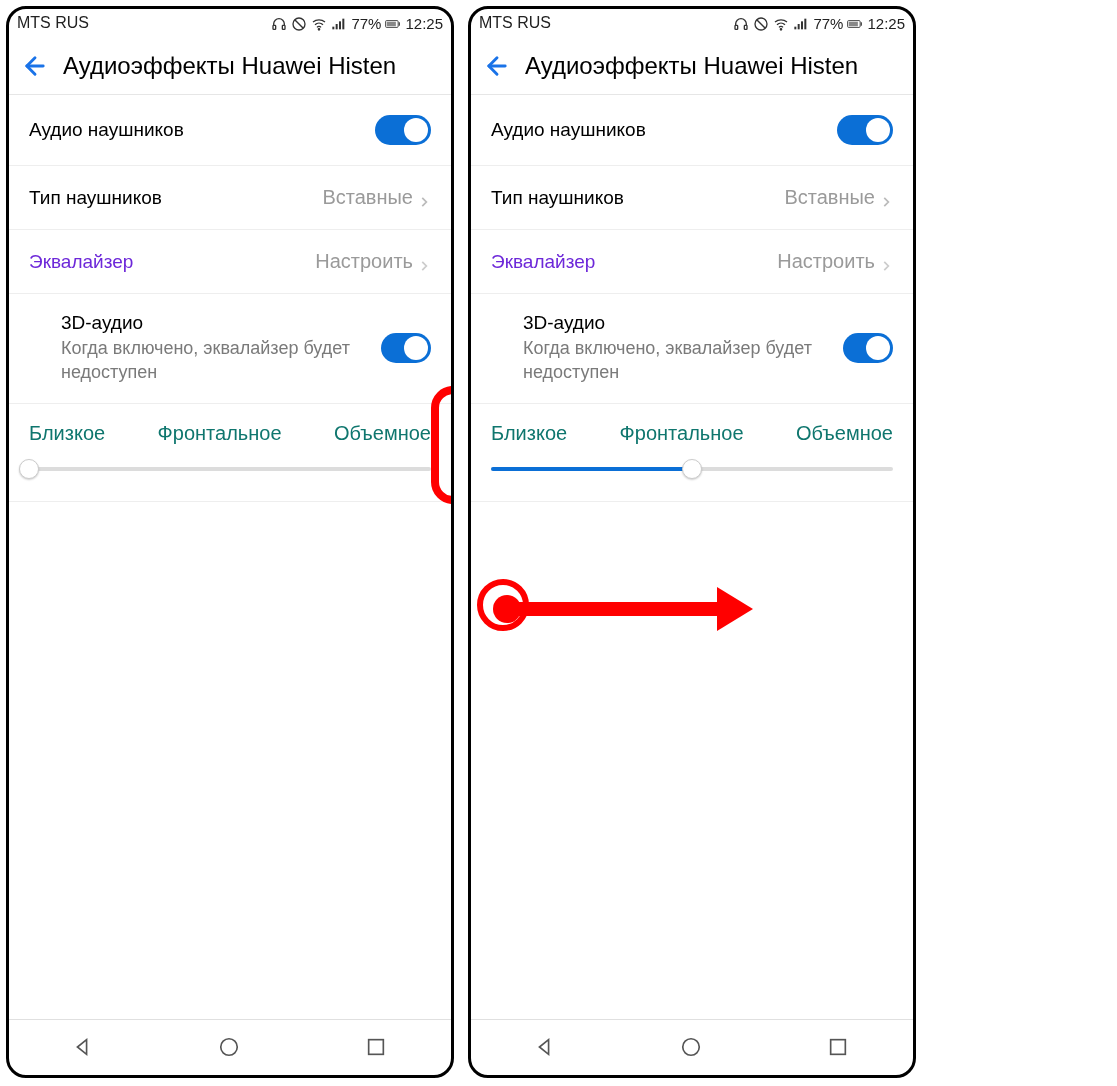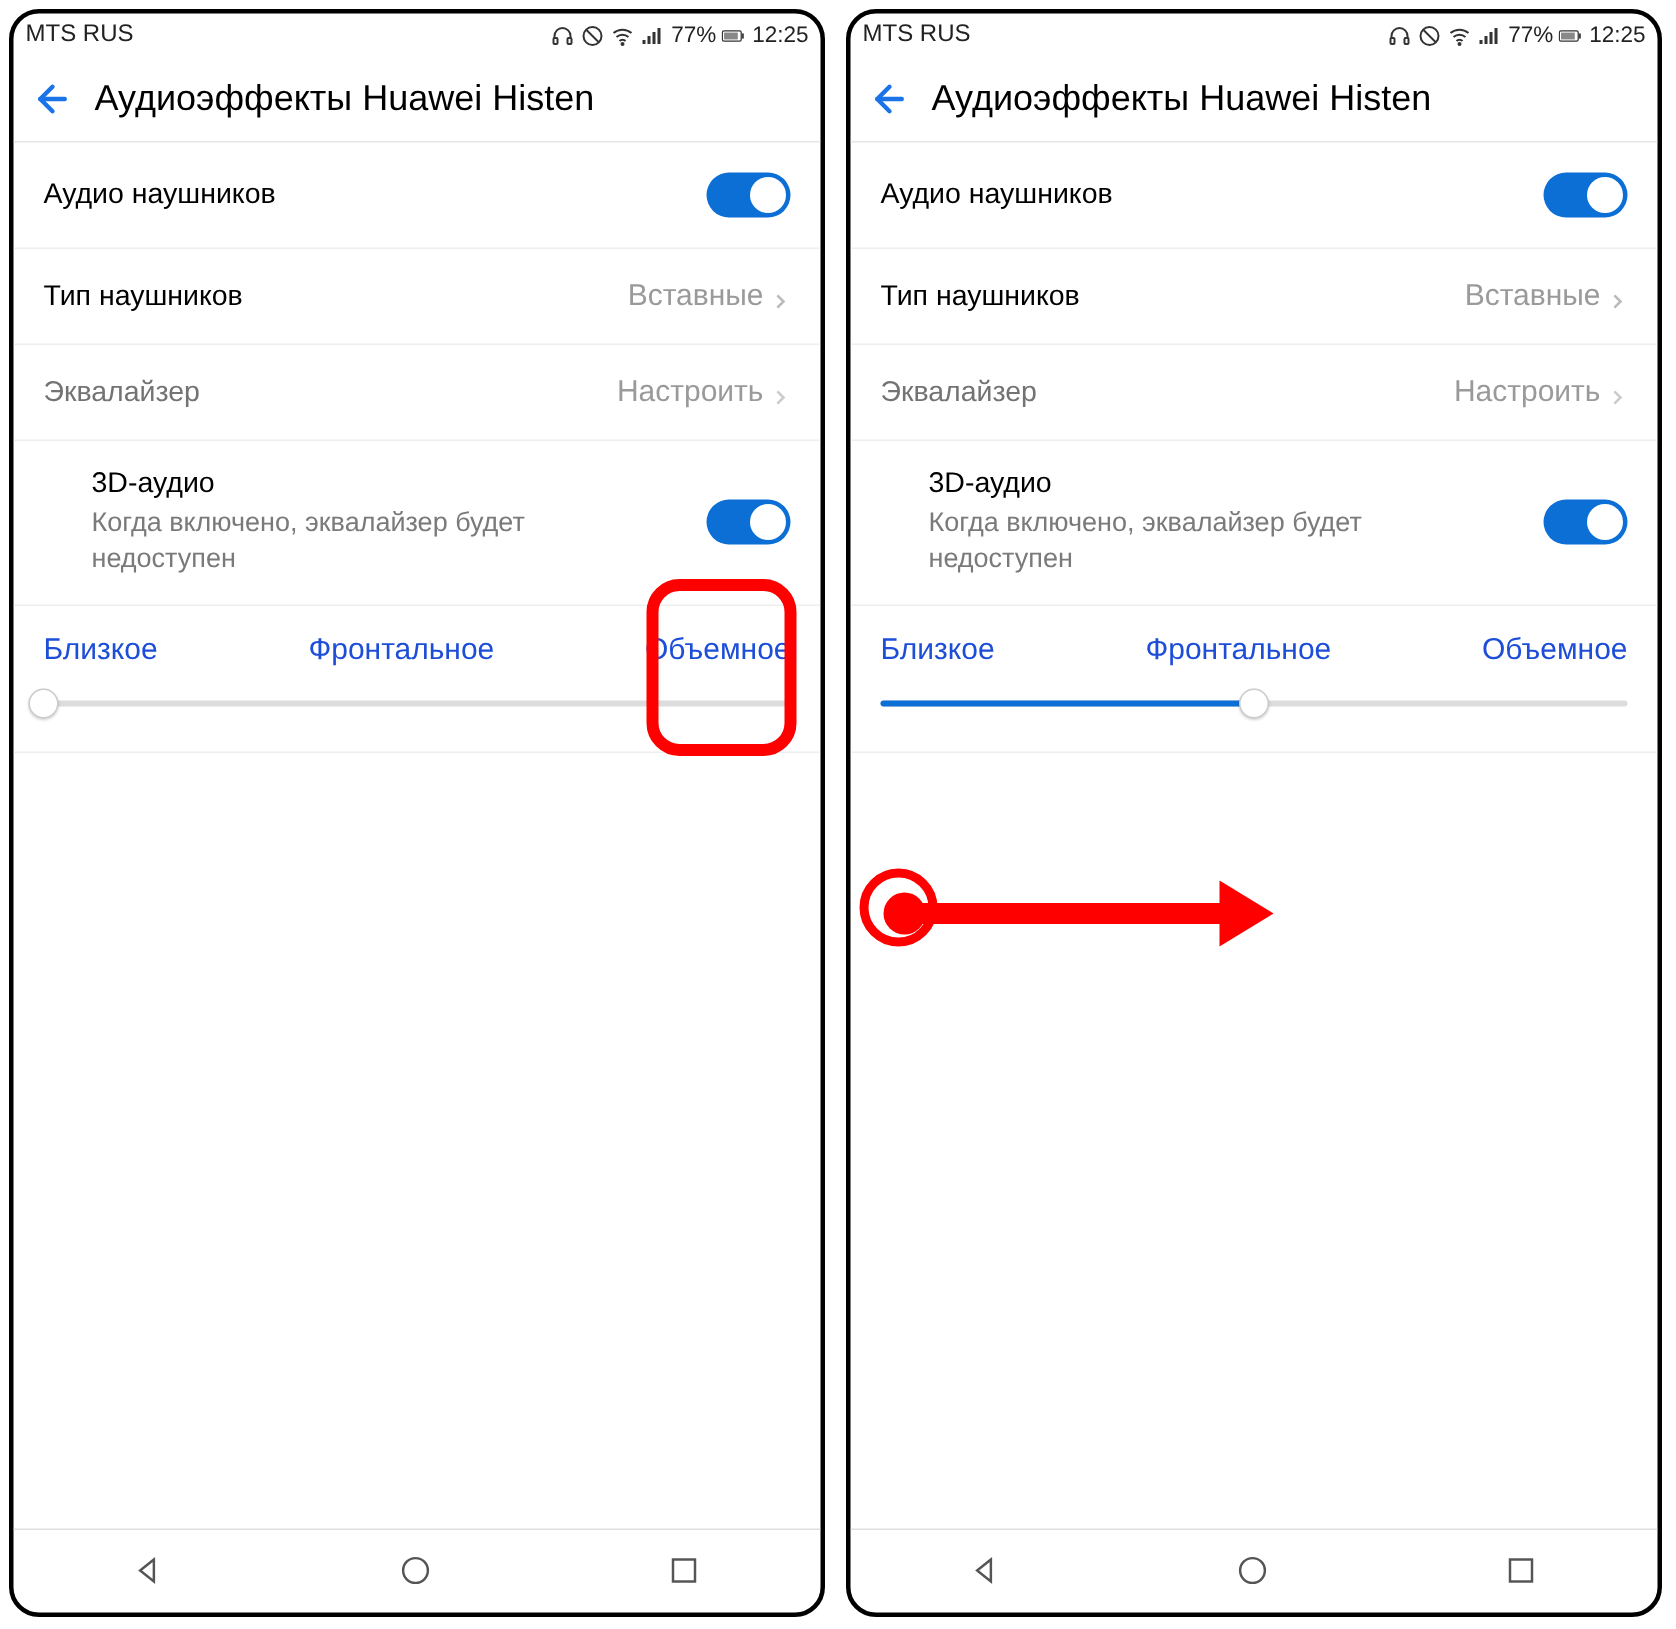--- a/index.html
+++ b/index.html
@@ -1,18 +1,18 @@
 <!DOCTYPE html>
 <html><head>
 <meta charset="utf-8">
 <style>
   * { box-sizing: border-box; margin: 0; padding: 0; font-family: Arial, Helvetica, sans-serif; }
   body { background: #fff; display: flex; gap: 14px; padding: 6px; }
   .phone {
-    width: 544px; height: 1072px;
+    width: 448px; height: 1072px;
     border: 3px solid #000; border-radius: 20px;
     background: #fff; position: relative; overflow: hidden;
     display: flex; flex-direction: column;
   }
   .statusbar {
     height: 28px; display: flex; justify-content: space-between;
     align-items: center; padding: 0 8px; font-size: 16px; color: #222;
   }
   .status-right { display: flex; align-items: flex-end; gap: 4px; }
   .status-icon { width: 16px; height: 16px; display:inline-flex; align-items:center; justify-content:center;}
@@ -22,35 +22,35 @@
   }
   .back-arrow { width: 28px; height: 28px; color: #1a73e8; cursor: pointer; }
   .header-title { font-size: 24px; color: #000; font-weight: 400; }
   .content { flex: 1; overflow: hidden; }
   .row {
     display: flex; align-items: center; justify-content: space-between;
     padding: 20px 20px; border-bottom: 1px solid #eee;
   }
   .row-label { font-size: 19px; color: #000; }
   .row-value { font-size: 20px; color: #9a9a9a; display: flex; align-items: center; gap: 4px; }
-  .row.disabled .row-label { color: #737373; }
+  .row.disabled .row-label { color: #6d28d9; }
   .row.multi { align-items: center; padding-top: 18px; padding-bottom: 18px; }
   .row-texts { display: flex; flex-direction: column; gap: 2px; max-width: 320px; margin-left: 32px; }
   .row-sub { font-size: 18px; color: #7a7a7a; line-height: 1.35; }
   .chevron { width: 14px; height: 14px; color: #bbb; }
   .toggle {
     width: 56px; height: 30px; border-radius: 30px;
     background: #0b6fd6; position: relative; cursor: pointer;
   }
   .toggle .knob {
     width: 24px; height: 24px; border-radius: 50%;
     background: #fff; position: absolute; top: 3px; right: 3px;
   }
   .slider-section { padding: 18px 20px 0 20px; border-bottom: 1px solid #eee; }
-  .slider-labels { display: flex; justify-content: space-between; font-size: 20px; color: #1d4ed8; margin-bottom: 14px; gap: 20px; }
+  .slider-labels { display: flex; justify-content: space-between; font-size: 20px; color: #0f766e; margin-bottom: 14px; gap: 20px; }
   .slider { position: relative; height: 20px; margin-bottom: 22px; }
   .track { position: absolute; top: 8px; left: 0; right: 0; height: 4px; background: #dcdcdc; border-radius: 4px; }
   .track-fill { position: absolute; top: 8px; left: 0; height: 4px; background: #0b6fd6; border-radius: 4px; }
   .thumb {
     position: absolute; top: 0; width: 20px; height: 20px;
     border-radius: 50%; background: #fff; border: 1px solid #ccc;
     box-shadow: 0 1px 2px rgba(0,0,0,0.2); transform: translateX(-50%);
   }
   .navbar {
     height: 56px; border-top: 1px solid #e0e0e0;

